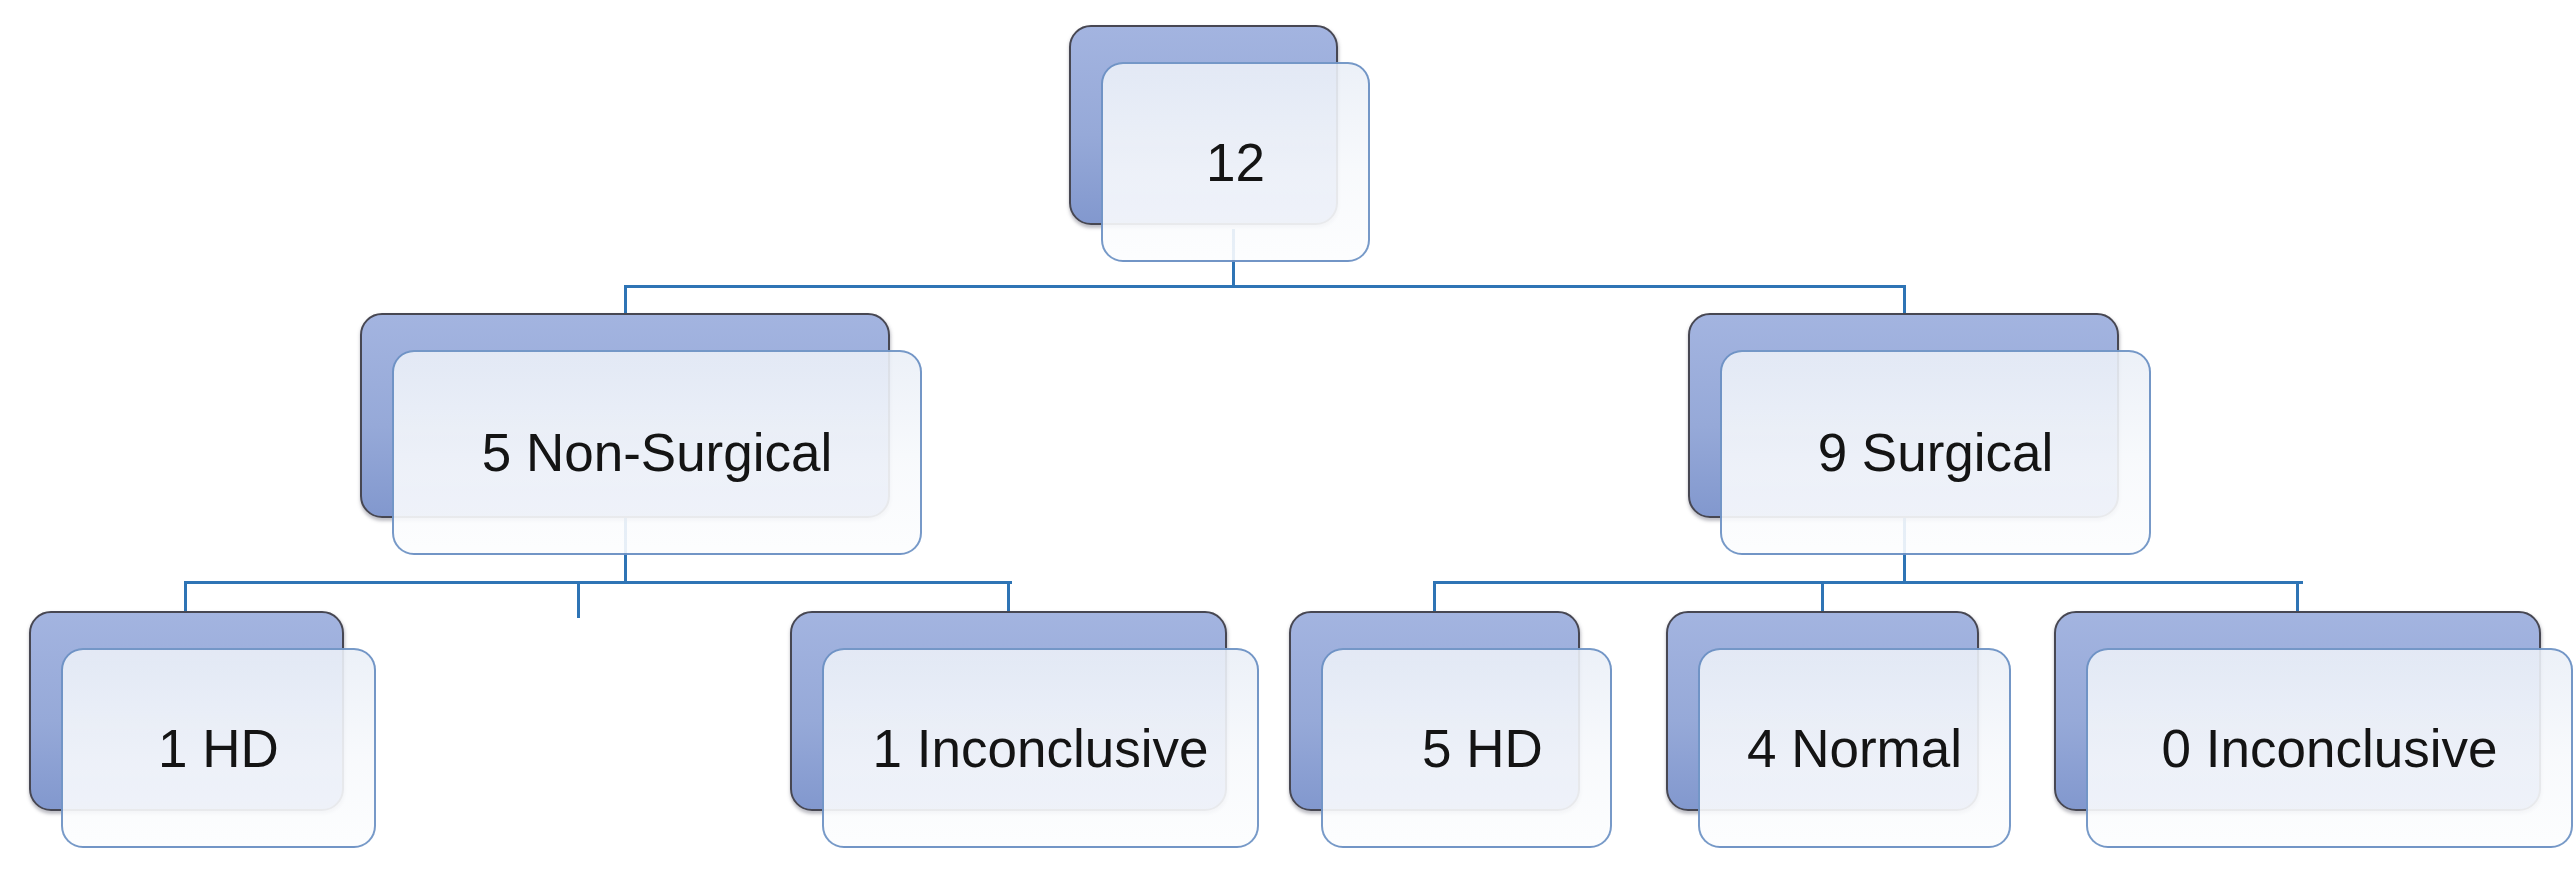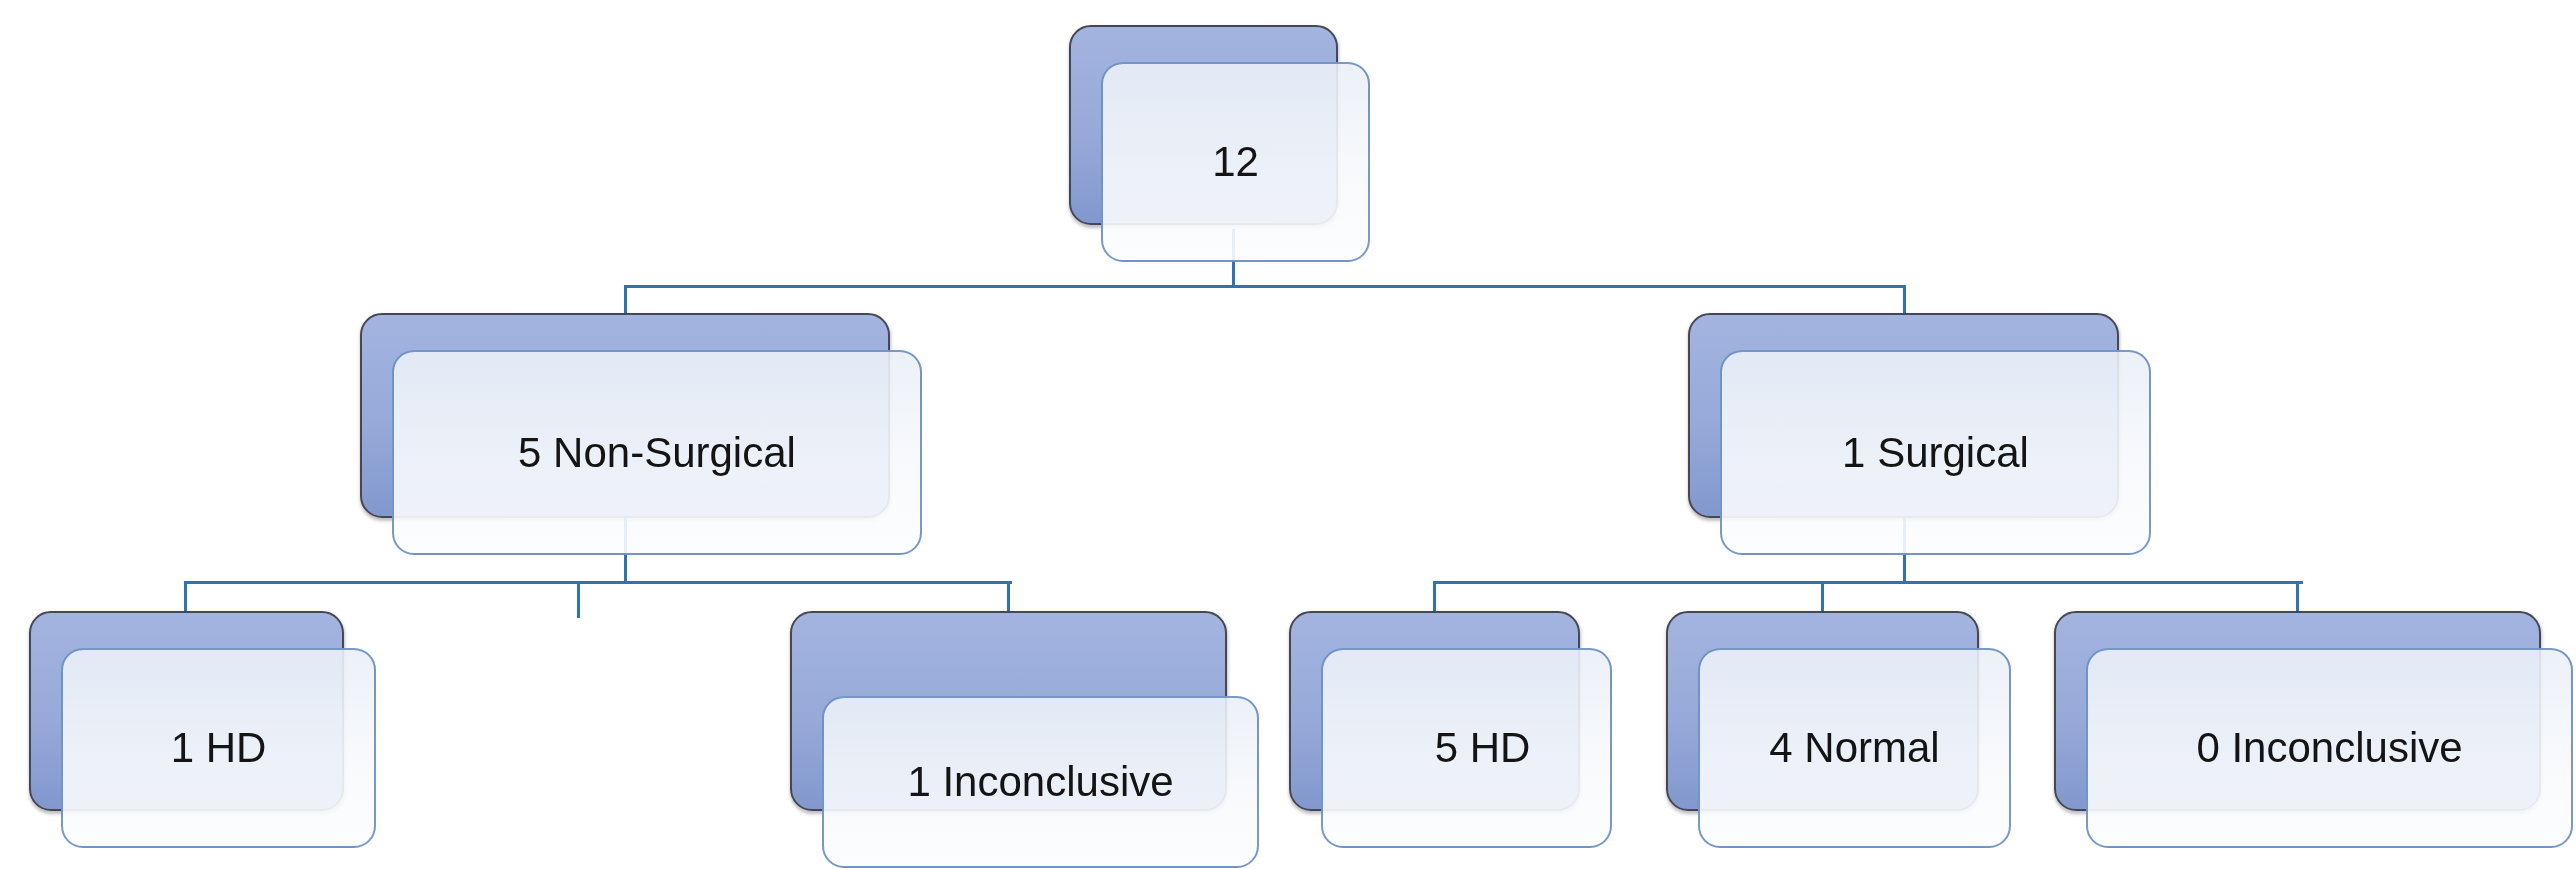--- a/index.html
+++ b/index.html
@@ -40,21 +40,21 @@
     border-radius:22px;
     border:2.5px solid var(--front-border);
     background:linear-gradient(180deg, rgba(234,239,247,0.90) 0%, rgba(247,249,252,0.90) 55%, rgba(252,253,254,0.90) 100%);
     box-sizing:border-box;
     display:flex;
     align-items:center;
     justify-content:center;
   }
   .label{
     color:var(--text);
-    font-size:42px;
+    font-size:53px;
     line-height:1;
     white-space:nowrap;
   }
 </style>
 </head>
 <body>
 
 <div class="canvas">
 
   <div class="line" style="left:1232px;top:229px;width:3.4px;height:59px;"></div>
@@ -82,35 +82,35 @@
   <div class="node" style="left:360px;top:313px;width:562px;height:242px;">
     <div class="back" style="width:530px;height:205px;"></div>
     <div class="front" style="width:530px;height:205px;">
       <span class="label">5 Non-Surgical</span>
     </div>
   </div>
 
   <div class="node" style="left:1688px;top:313px;width:463px;height:242px;">
     <div class="back" style="width:431px;height:205px;"></div>
     <div class="front" style="width:431px;height:205px;">
-      <span class="label">1 Surgical</span>
+      <span class="label">9 Surgical</span>
     </div>
   </div>
 
   <div class="node" style="left:29px;top:611px;width:347px;height:237px;">
     <div class="back" style="width:315px;height:200px;"></div>
     <div class="front" style="width:315px;height:200px;text-align:right;">
       <span class="label">1 HD</span>
     </div>
   </div>
 
 
   <div class="node" style="left:790px;top:611px;width:469px;height:237px;">
     <div class="back" style="width:437px;height:200px;"></div>
-    <div class="front" style="width:437px;height:172px;margin-top:48px;">
+    <div class="front" style="width:437px;height:200px;">
       <span class="label">1 Inconclusive</span>
     </div>
   </div>
 
   <div class="node" style="left:1289px;top:611px;width:323px;height:237px;">
     <div class="back" style="width:291px;height:200px;"></div>
     <div class="front" style="width:291px;height:200px;padding-left:32px;">
       <span class="label">5 HD</span>
     </div>
   </div>

